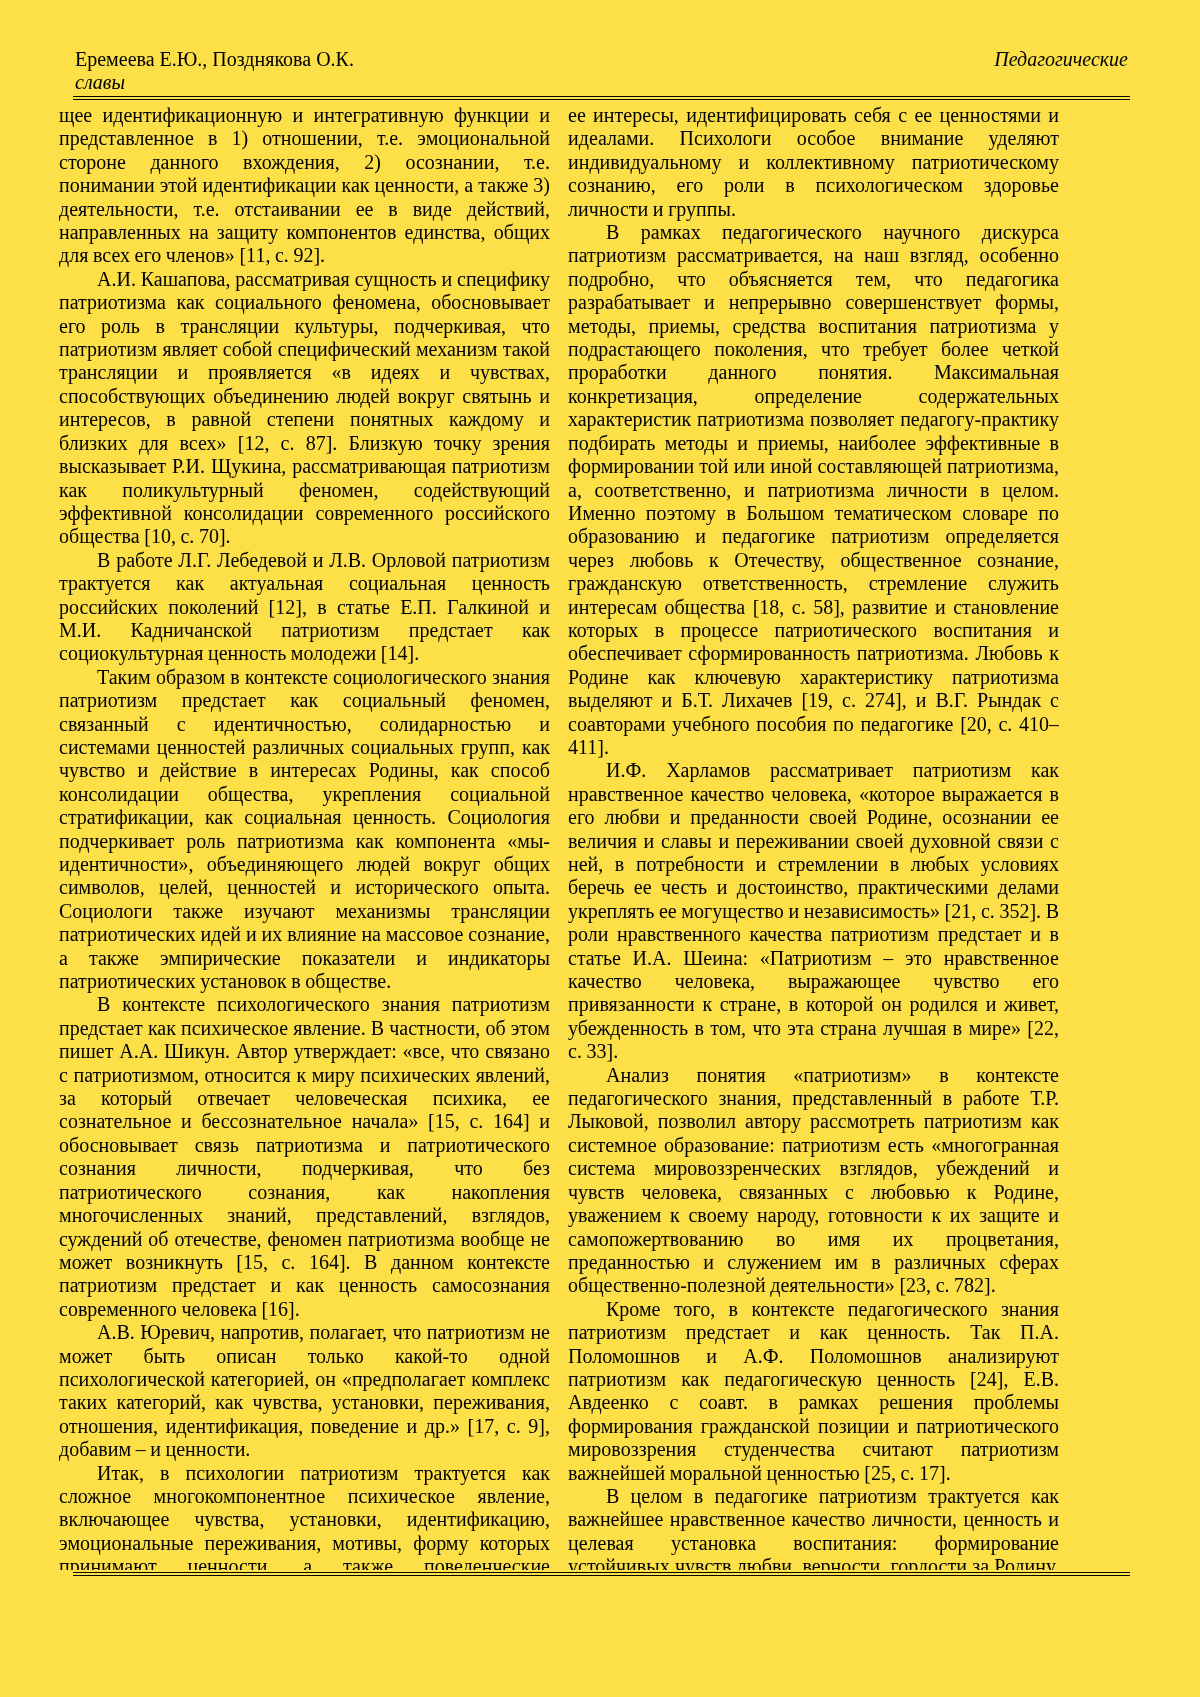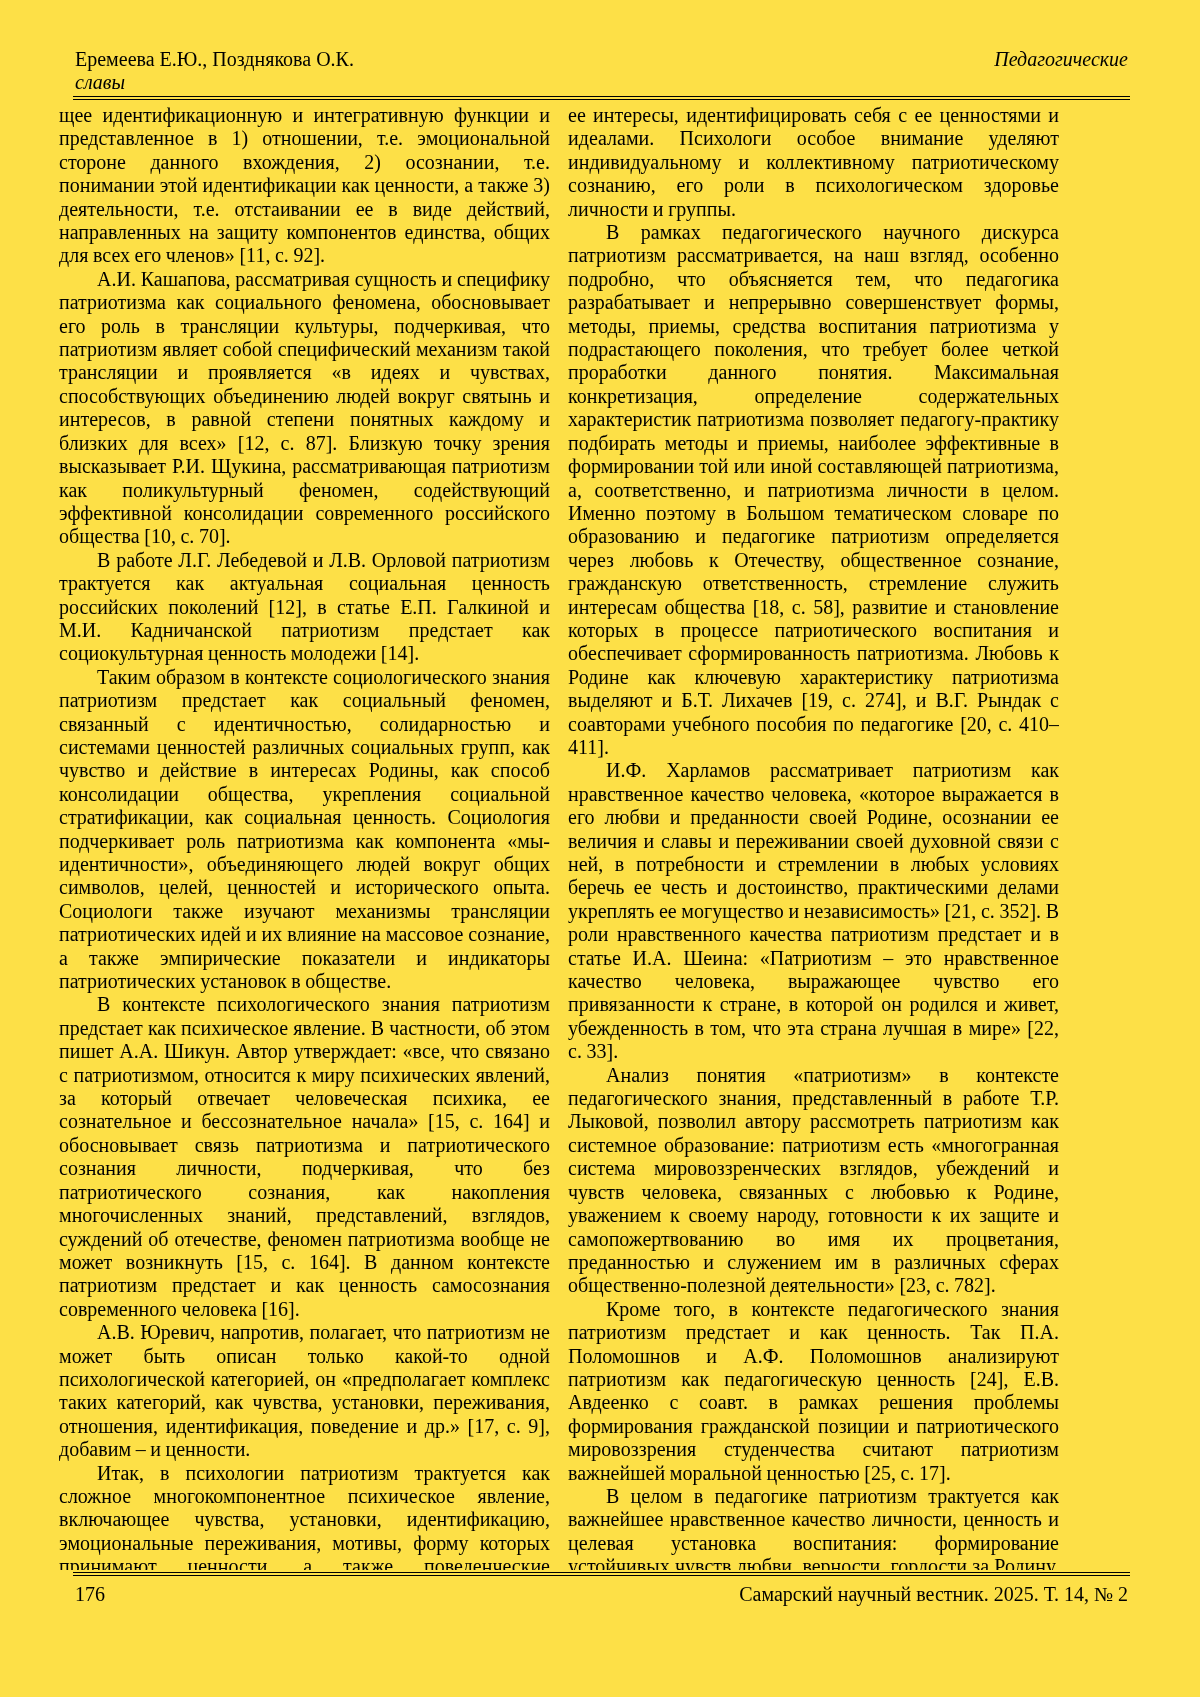--- a/index.html
+++ b/index.html
@@ -124,18 +124,14 @@
       <p>В рамках педагогического научного дискурса патриотизм рассматривается, на наш взгляд, особенно подробно, что объясняется тем, что педагогика разрабатывает и непрерывно совершенствует формы, методы, приемы, средства воспитания патриотизма у подрастающего поколения, что требует более четкой проработки данного понятия. Максимальная конкретизация, определение содержательных характеристик патриотизма позволяет педагогу-практику подбирать методы и приемы, наиболее эффективные в формировании той или иной составляющей патриотизма, а, соответственно, и патриотизма личности в целом. Именно поэтому в Большом тематическом словаре по образованию и педагогике патриотизм определяется через любовь к Отечеству, общественное сознание, гражданскую ответственность, стремление служить интересам общества [18, с. 58], развитие и становление которых в процессе патриотического воспитания и обеспечивает сформированность патриотизма. Любовь к Родине как ключевую характеристику патриотизма выделяют и Б.Т. Лихачев [19, с. 274], и В.Г. Рындак с соавторами учебного пособия по педагогике [20, с. 410–411].</p>
       <p>И.Ф. Харламов рассматривает патриотизм как нравственное качество человека, «которое выражается в его любви и преданности своей Родине, осознании ее величия и славы и переживании своей духовной связи с ней, в потребности и стремлении в любых условиях беречь ее честь и достоинство, практическими делами укреплять ее могущество и независимость» [21, с. 352]. В роли нравственного качества патриотизм предстает и в статье И.А. Шеина: «Патриотизм – это нравственное качество человека, выражающее чувство его привязанности к стране, в которой он родился и живет, убежденность в том, что эта страна лучшая в мире» [22, с. 33].</p>
       <p>Анализ понятия «патриотизм» в контексте педагогического знания, представленный в работе Т.Р. Лыковой, позволил автору рассмотреть патриотизм как системное образование: патриотизм есть «многогранная система мировоззренческих взглядов, убеждений и чувств человека, связанных с любовью к Родине, уважением к своему народу, готовности к их защите и самопожертвованию во имя их процветания, преданностью и служением им в различных сферах общественно-полезной деятельности» [23, с. 782].</p>
       <p>Кроме того, в контексте педагогического знания патриотизм предстает и как ценность. Так П.А. Поломошнов и А.Ф. Поломошнов анализируют патриотизм как педагогическую ценность [24], Е.В. Авдеенко с соавт. в рамках решения проблемы формирования гражданской позиции и патриотического мировоззрения студенчества считают патриотизм важнейшей моральной ценностью [25, с. 17].</p>
       <p>В целом в педагогике патриотизм трактуется как важнейшее нравственное качество личности, ценность и целевая установка воспитания: формирование устойчивых чувств любви, верности, гордости за Родину, уважения к ее символам, традициям, истории и языку, готовности служить Отечеству, оберегать его достоинство, реализовывать личностный потенциал во бла-</p>
     </div>
   </main>
 
   <div class="footer-rule"></div>
 
-  <footer class="page-footer">
-    <span>176</span>
-    <span>Самарский научный вестник. 2025. Т. 14, № 2</span>
-  </footer>
 
 </div>
 
 </body></html>

